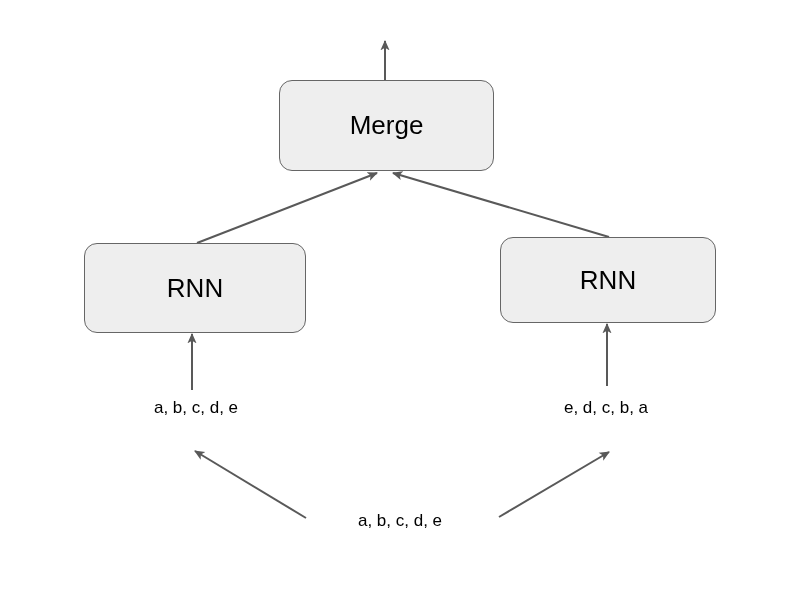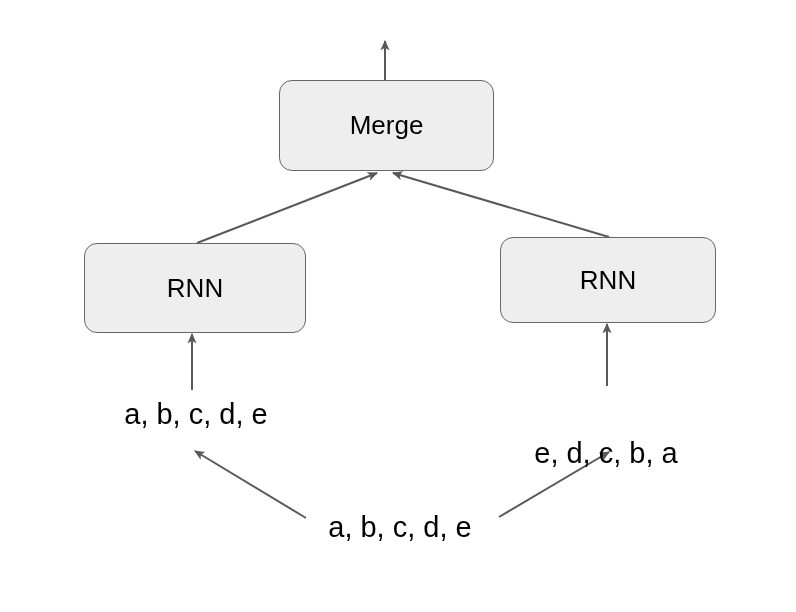--- a/index.html
+++ b/index.html
@@ -60,36 +60,35 @@
   }
   #node-rnn-right {
     left: 500px;
     top: 237px;
     width: 216px;
     height: 86px;
     font-size: 26px;
   }
   .seq-label {
     position: absolute;
-    font-size: 29px;
+    font-size: 17px;
     color: #000000;
     white-space: nowrap;
     text-align: center;
     z-index: 3;
   }
   #label-forward-input {
     left: 85px;
     top: 398px;
     width: 222px;
   }
   #label-reverse-input {
     left: 498px;
     top: 398px;
     width: 216px;
-    margin-top: 39px;
   }
   #label-source-sequence {
     left: 295px;
     top: 511px;
     width: 210px;
   }
 </style>
 </head>
 <body>
 

